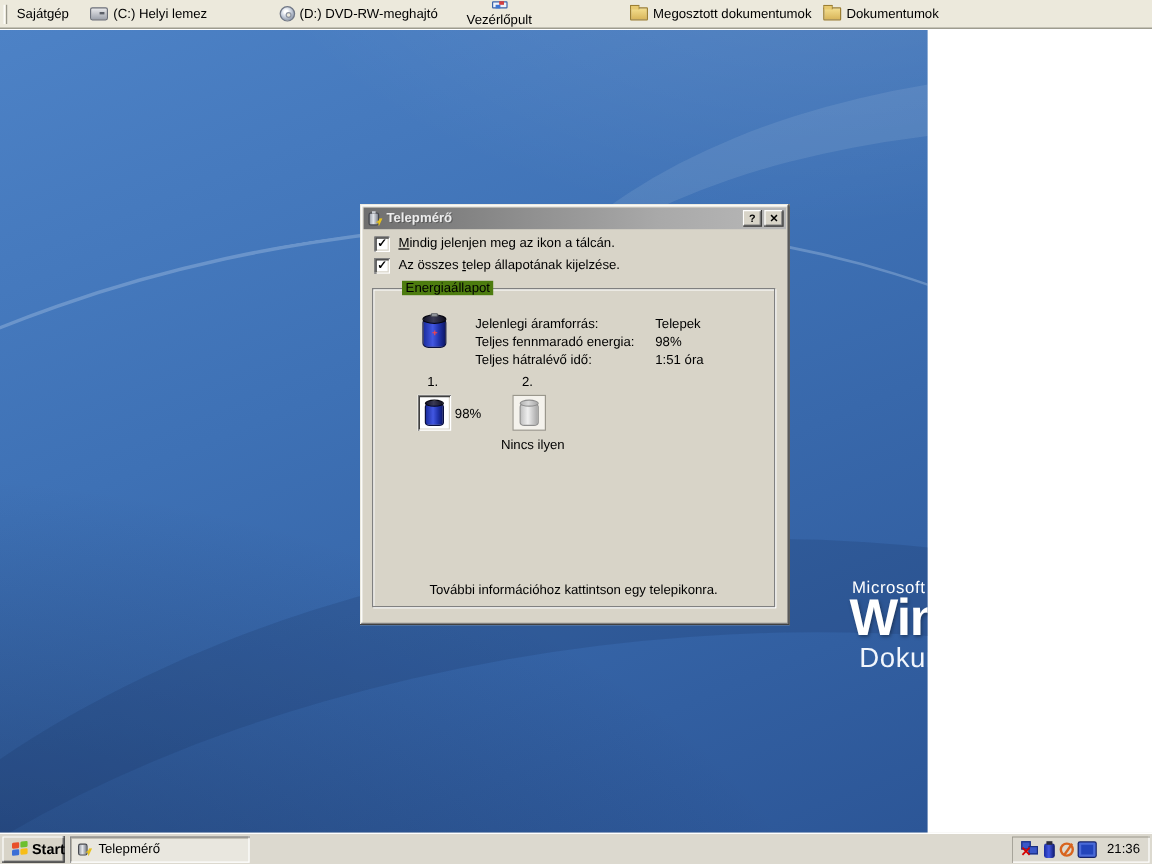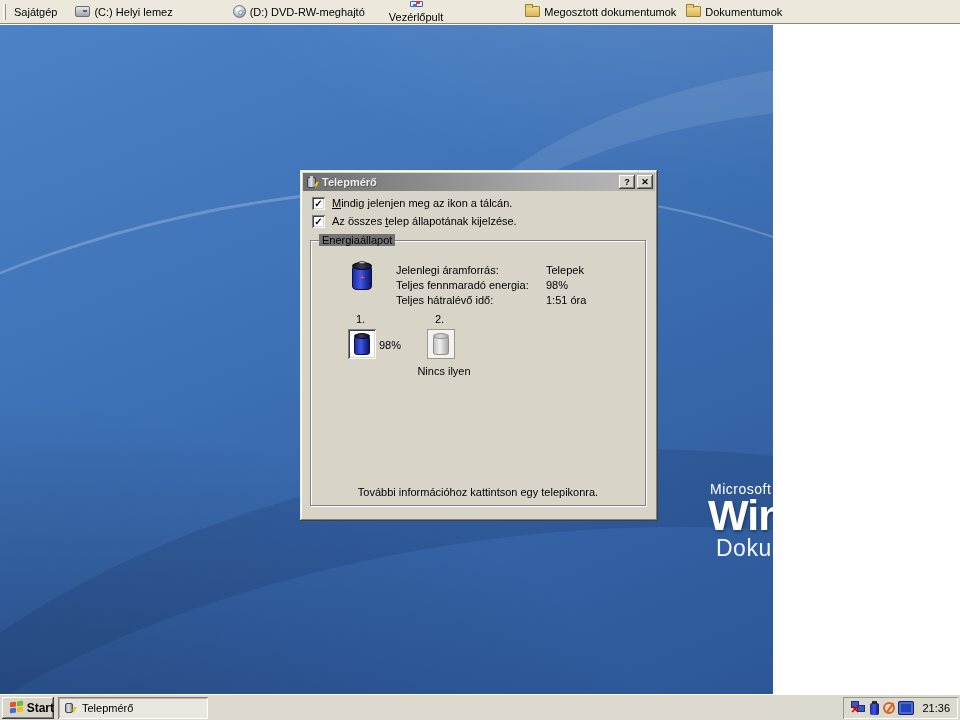--- a/index.html
+++ b/index.html
@@ -71,21 +71,21 @@
     font-size:9px; font-weight:bold; display:flex; align-items:center; justify-content:center; font-family:"Liberation Sans",sans-serif; }
 
   .check-row { position:absolute; left:12px; display:flex; align-items:center; gap:7px; height:14px; }
   .checkbox { width:13px; height:13px; background:#fff;
     box-shadow: inset 1px 1px #808080, inset -1px -1px #fff, inset 2px 2px #404040, inset -2px -2px #D8D4C8;
     display:flex; align-items:center; justify-content:center; font-size:10px; font-weight:bold; line-height:13px; }
   .u { text-decoration:underline; }
 
   .groupbox { position:absolute; left:10px; top:70px; width:336px; height:266px;
     border:1px solid #808080; box-shadow:1px 1px 0 #fff, inset 1px 1px 0 #fff; }
-  .groupbox-legend { position:absolute; left:8px; top:-7px; background:#737373; padding:0 3px; }
+  .groupbox-legend { position:absolute; left:24px; top:-7px; background:#4d7c0f; padding:0 3px; }
 
   .summary-batt { position:absolute; left:40px; top:20px; width:22px; height:29px; }
   .batt-body { position:absolute; left:1px; top:4px; width:20px; height:25px; border-radius:5px/4px;
     background:linear-gradient(90deg,#1b2da0,#4257e2 42%,#2134ae 70%,#0d1768); border:1px solid #0a1040; }
   .batt-top { position:absolute; left:1px; top:1px; width:20px; height:8px; border-radius:50%;
     background:linear-gradient(90deg,#14142a,#3a3a55 45%,#101020); border:1px solid #05050f; }
   .batt-nub { position:absolute; left:8px; top:0; width:6px; height:3px; background:#c9ccd4; border:1px solid #55585f; border-radius:1px; }
   .batt-plus { position:absolute; left:9px; top:12px; color:#ff4444; font-size:8px; font-weight:bold; }
 
   .summary-rows { position:absolute; left:85px; top:21px; }

